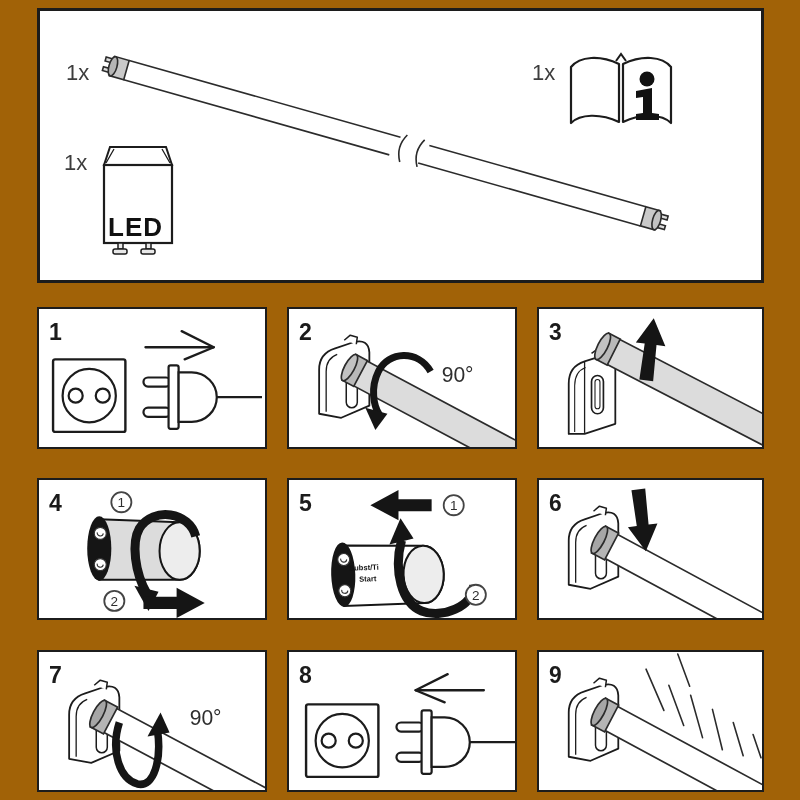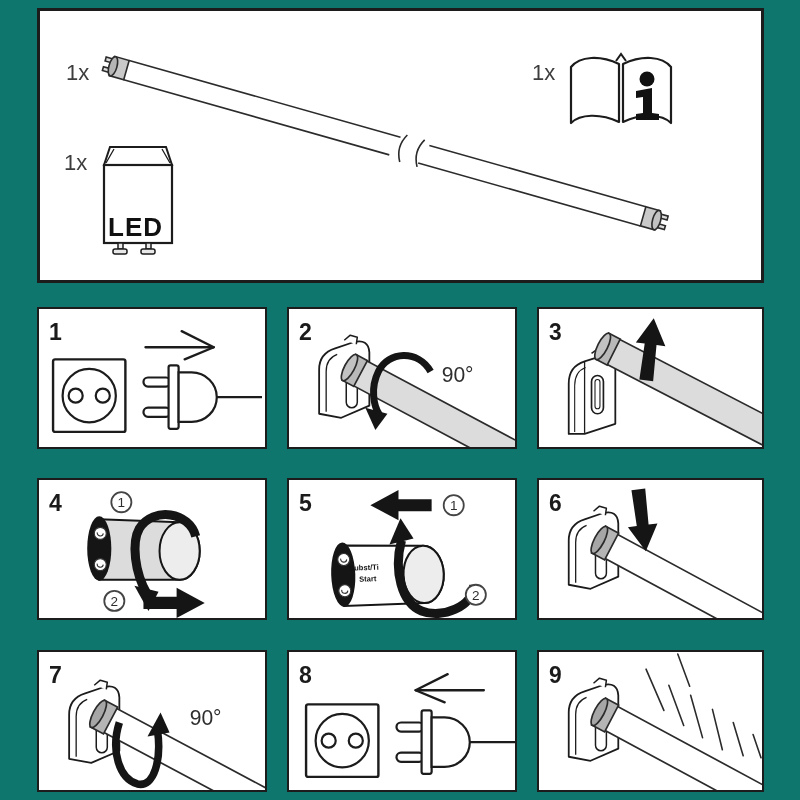--- a/index.html
+++ b/index.html
@@ -1,16 +1,16 @@
 <!DOCTYPE html>
 <html><head>
 <meta charset="utf-8">
 <style>
   html,body{margin:0;padding:0;background:#fff;}
-  .canvas{position:relative;width:800px;height:800px;background:#0f766e;overflow:hidden;
+  .canvas{position:relative;width:800px;height:800px;background:#a16207;overflow:hidden;
           font-family:"Liberation Sans",sans-serif;}
   .panel{position:absolute;background:#fff;border:2.5px solid #1c1c1c;box-sizing:border-box;}
   .panel.top{border-width:3px;}
   .panel svg{display:block;width:100%;height:100%;}
   
   text{font-family:"Liberation Sans",sans-serif;}
   .num{font-size:23px;font-weight:bold;fill:#1b1b1b;}
   .qty{font-size:22px;fill:#3d3d3d;}
   .deg{font-size:21px;fill:#2e2e2e;}
   .badge-t{font-size:13.5px;fill:#2e2e2e;text-anchor:middle;}

